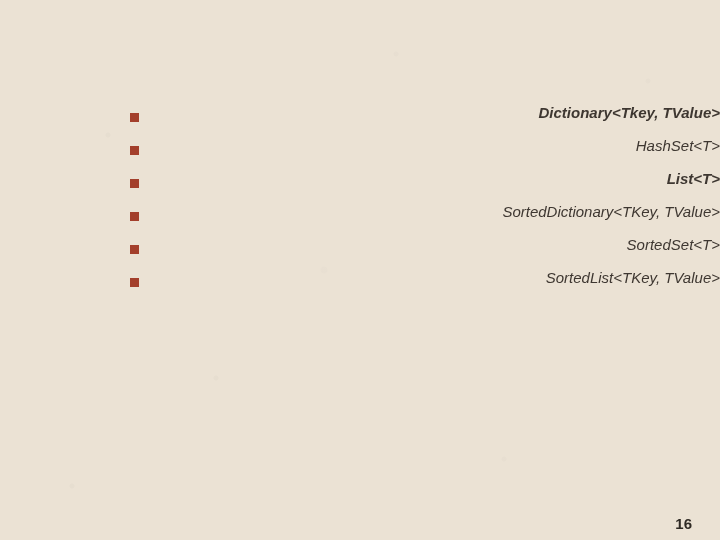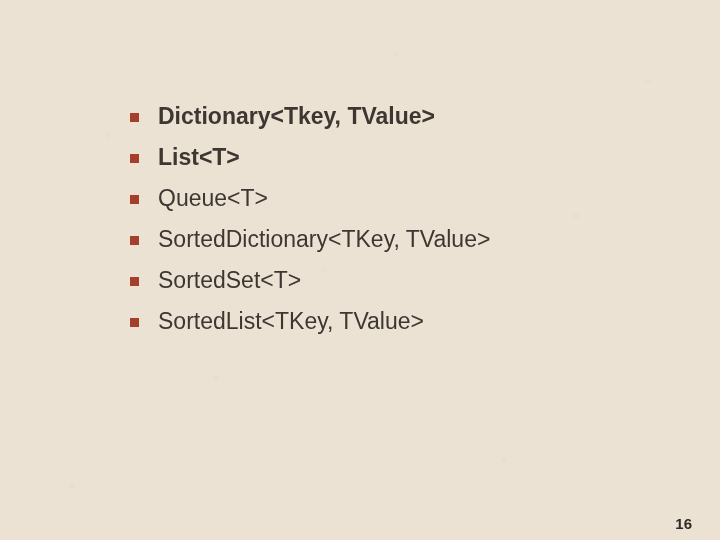--- a/index.html
+++ b/index.html
@@ -35,23 +35,25 @@
       position: relative;
       padding-top: 96px;
       padding-left: 130px;
     }
     ul.collections {
       list-style: none;
     }
     ul.collections li {
       position: relative;
       color: #3e3731;
-      font-size: 23px;
+      font-size: 15px;
+      font-style: italic;
       line-height: 1.0;
       padding: 9px 0 9px 28px;
+      text-align: right;
     }
     ul.collections li::before {
       content: "";
       position: absolute;
       left: 0;
       top: 17px;
       width: 9px;
       height: 9px;
       background: #a33f2b;
     }
@@ -68,21 +70,21 @@
       color: #2f2a24;
       font-style: normal;
     }
   </style>
 </head>
 <body>
 
 <div class="content">
   <ul class="collections">
     <li class="bold"><span>Dictionary&lt;Tkey, TValue&gt;</span></li>
+    <li><span>HashSet&lt;T&gt;</span></li>
     <li class="bold"><span>List&lt;T&gt;</span></li>
-    <li><span>Queue&lt;T&gt;</span></li>
     <li><span>SortedDictionary&lt;TKey, TValue&gt;</span></li>
     <li><span>SortedSet&lt;T&gt;</span></li>
     <li><span>SortedList&lt;TKey, TValue&gt;</span></li>
   </ul>
 </div>
 
 <div class="page-num">16</div>
 
 </body></html>

